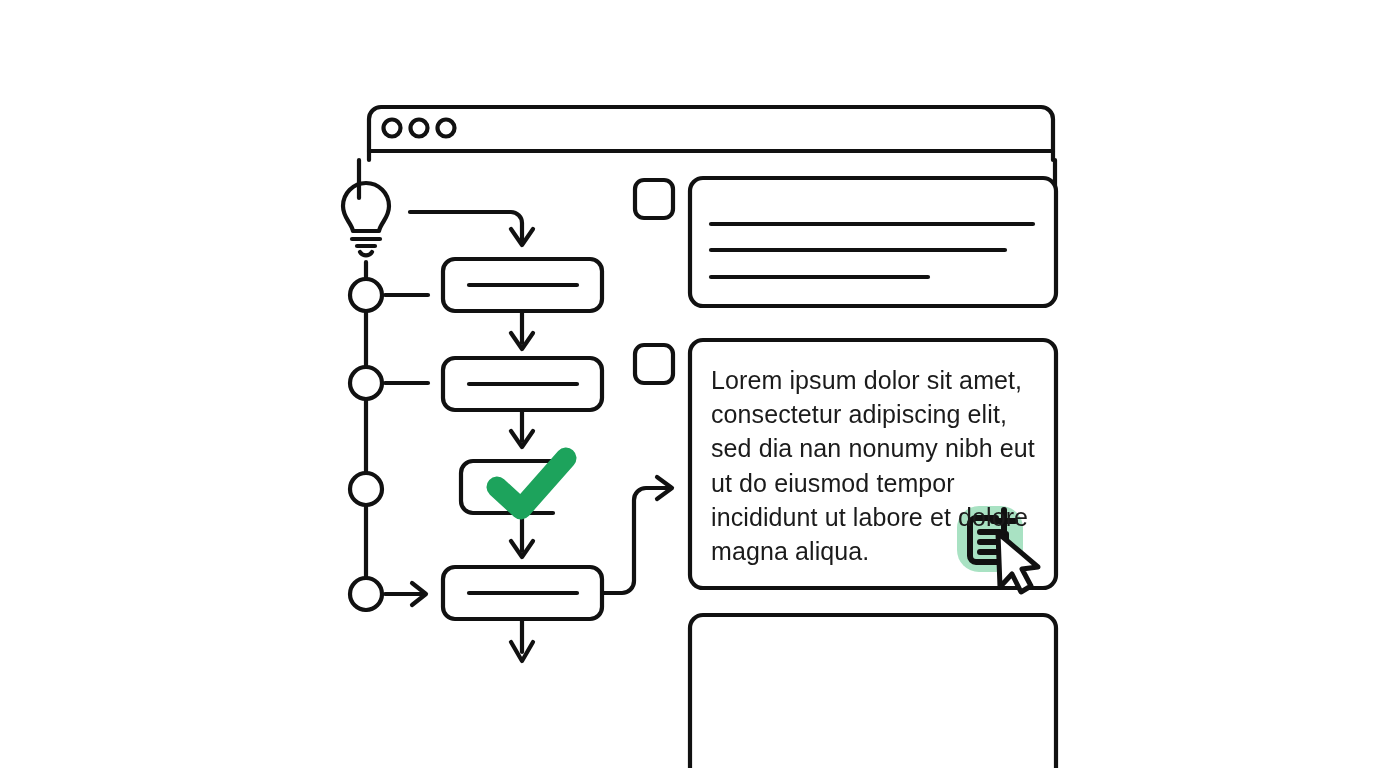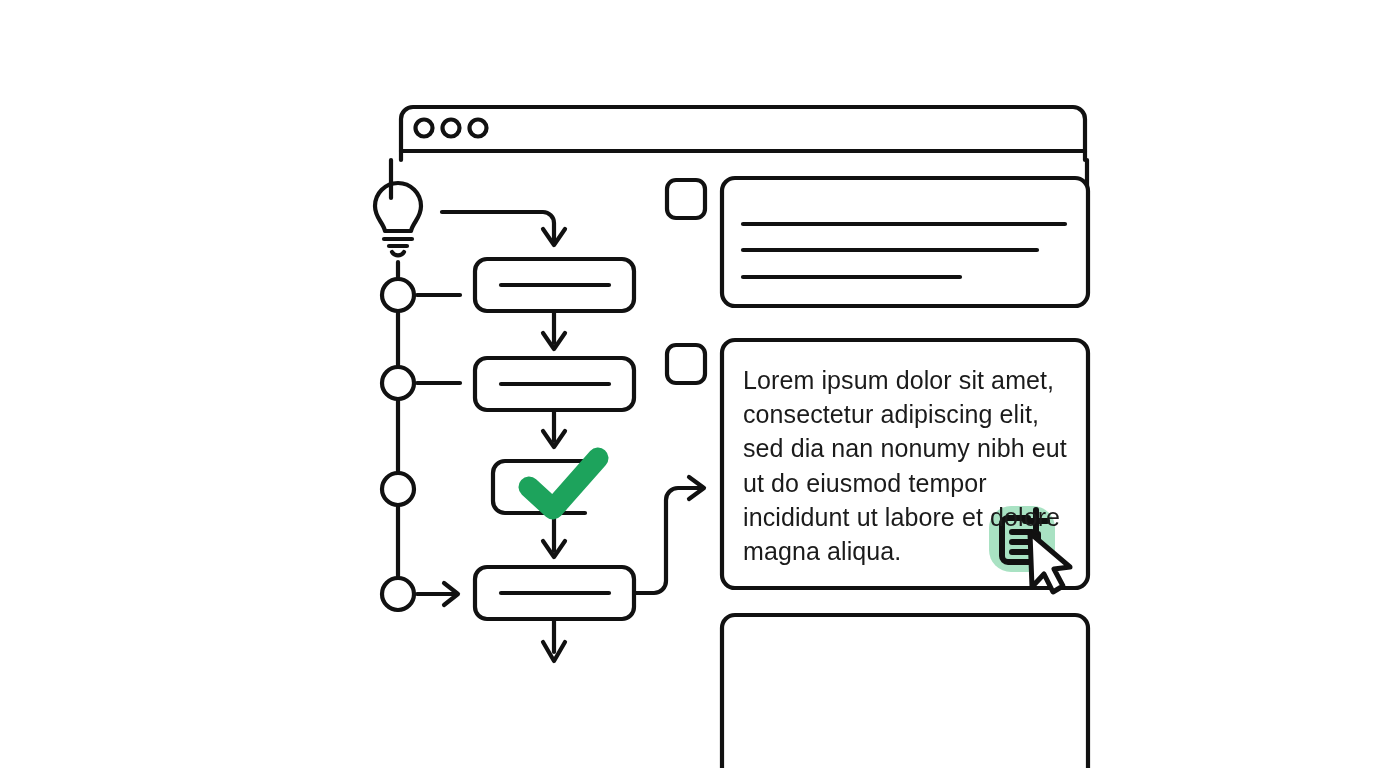--- a/index.html
+++ b/index.html
@@ -7,21 +7,20 @@
     margin: 0; padding: 0;
     background: #ffffff;
     font-family: "Liberation Sans", sans-serif;
   }
   #stage {
     position: relative;
     width: 1204px;
     height: 768px;
     background: #ffffff;
     overflow: hidden;
-    margin-left: 32px;
   }
   #art { position: absolute; inset: 0; }
   .para-text {
     position: absolute;
     left: 711px;
     top: 363px;
     width: 330px;
     font-family: "Liberation Sans", sans-serif;
     font-size: 25px;
     line-height: 34.2px;

